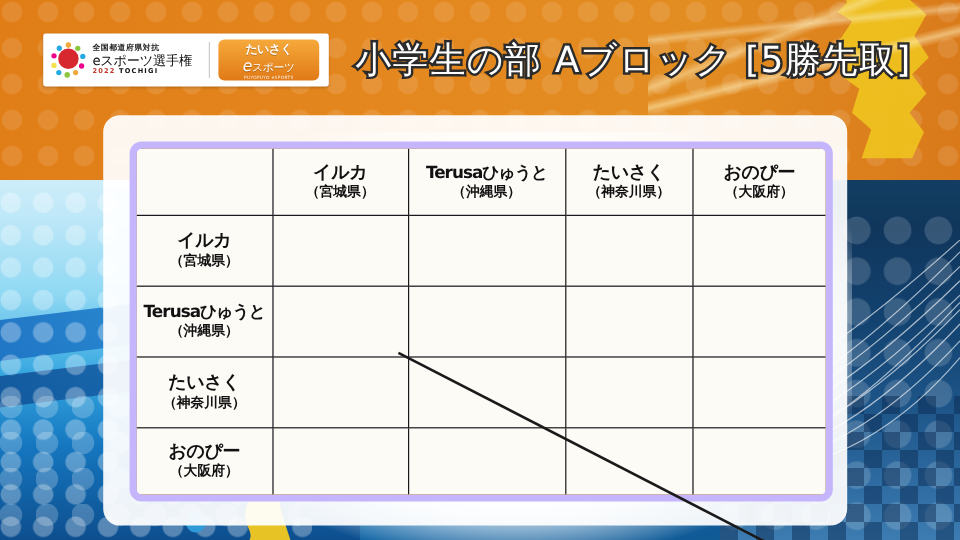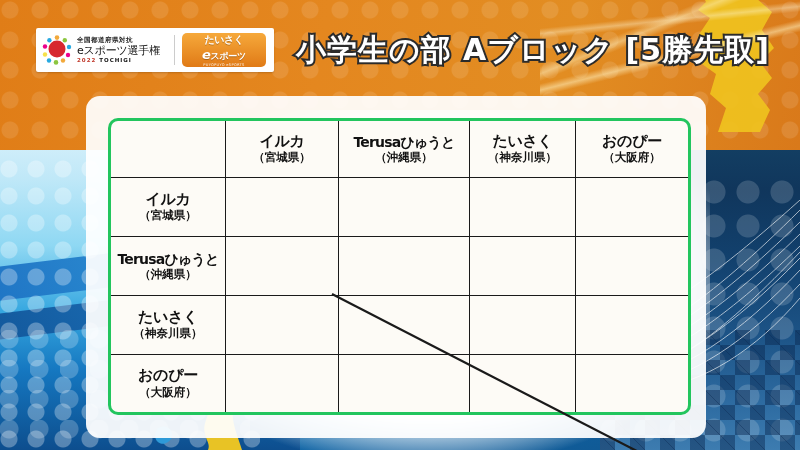--- a/index.html
+++ b/index.html
@@ -116,27 +116,27 @@
   .logo-line3 { font-size: 5.5px; font-weight: 700; color: #c0392b; letter-spacing: 1px; margin-top: 2px; }
   .logo-line3 b { color: #111; }
   .logo-sep { width: 1px; height: 30px; background: #ccc; margin: 0 7px; flex: none; }
   .logo-puyo {
     width: 84px; height: 34px; border-radius: 5px;
     background: linear-gradient(180deg,#f6a93b,#e07a16);
     display: flex; flex-direction: column; align-items: center; justify-content: center;
     color: #fff; flex: none; position: relative;
   }
   .puyo-top { font-size: 10px; font-weight: 700; letter-spacing: -.5px; text-shadow: 0 1px 0 rgba(0,0,0,.25); }
-  .puyo-bot { font-size: 9px; font-weight: 700; letter-spacing: -.3px; text-shadow: 0 1px 0 rgba(0,0,0,.25); }
+  .puyo-bot { font-size: 9px; font-weight: 400; letter-spacing: -.3px; text-shadow: 0 1px 0 rgba(0,0,0,.25); }
   .puyo-bot .e { font-size: 13px; font-style: italic; }
   .puyo-sub { font-size: 3.6px; letter-spacing: .3px; opacity: .9; }
 
   .title-wrap { margin-left: 22px; position: relative; }
   .title {
-    font-size: 30px; font-weight: 700; color: #ffffff;
+    font-size: 30px; font-weight: 400; color: #ffffff;
     letter-spacing: 1px;
     -webkit-text-stroke: 4px #2b2b2b;
     paint-order: stroke fill;
     white-space: nowrap;
   }
 
   
   .card {
     position: absolute; left: 86px; top: 96px;
     width: 620px; height: 342px;
@@ -144,22 +144,22 @@
     border-radius: 14px;
   }
   .table-wrap {
     position: absolute; left: 108px; top: 118px;
     width: 580px; height: 297px;
   }
   table.bracket {
     width: 580px; height: 297px;
     border-collapse: collapse;
     table-layout: fixed;
-    background: #22c55e;
-    border: 3px solid #a16207;
+    background: #c4b5fd;
+    border: 6px solid #a16207;
     border-radius: 10px;
     overflow: hidden;
   }
   table.bracket td, table.bracket th {
     border: 1.5px solid #1a1a1a;
     text-align: center;
     vertical-align: middle;
     padding: 2px;
     background: #fdfbf6;
   }

